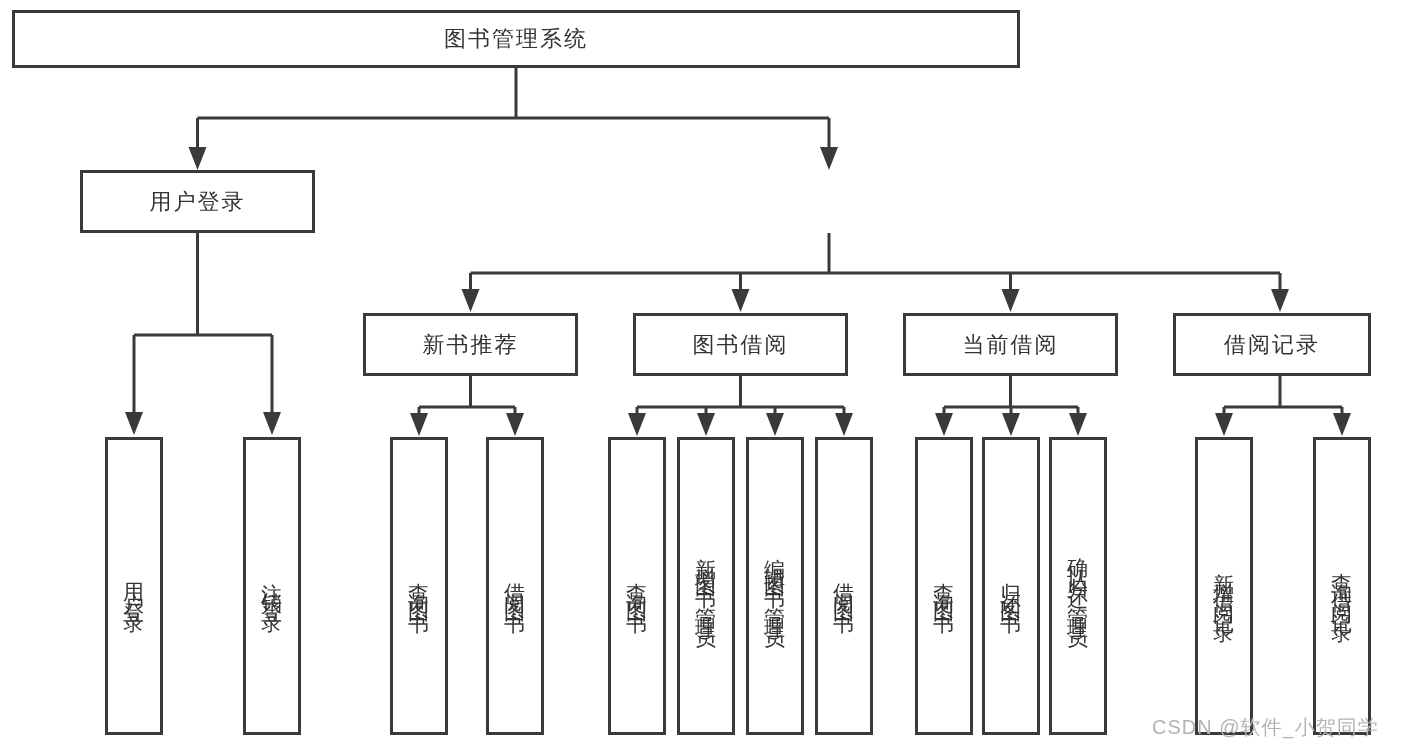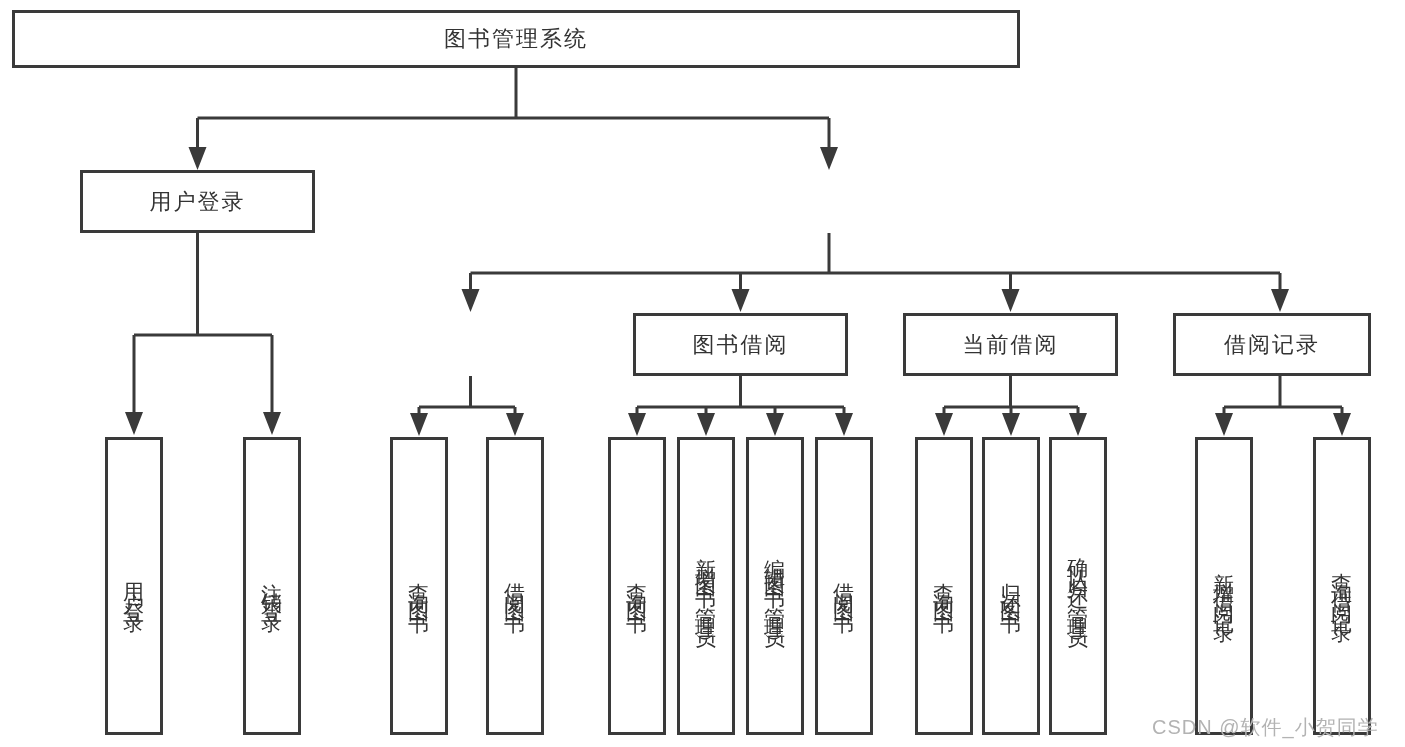--- a/index.html
+++ b/index.html
@@ -75,20 +75,21 @@
     <path class="arrows" d="M935 413 L953 413 L944 436 Z M1002 413 L1020 413 L1011 436 Z M1069 413 L1087 413 L1078 436 Z"></path>
 
     <path class="fan" d="M1280 376 V407 M1224 407 H1342 M1224 407 V414 M1342 407 V414"></path>
     <path class="arrows" d="M1215 413 L1233 413 L1224 436 Z M1333 413 L1351 413 L1342 436 Z"></path>
   </svg>
 
   <div class="box hbox" style="left:12px;top:10px;width:1008px;height:58px;">图书管理系统</div>
 
   <div class="box hbox" style="left:80px;top:170px;width:235px;height:63px;">用户登录</div>
 
+  <div class="box hbox" style="left:363px;top:313px;width:215px;height:63px;">新书推荐</div>
   <div class="box hbox" style="left:903px;top:313px;width:215px;height:63px;">当前借阅</div>
   <div class="box hbox" style="left:633px;top:313px;width:215px;height:63px;">图书借阅</div>
   <div class="box hbox" style="left:1173px;top:313px;width:198px;height:63px;">借阅记录</div>
 
   <div class="box vbox" style="left:105px;top:437px;width:58px;height:298px;">用户登录</div>
   <div class="box vbox" style="left:243px;top:437px;width:58px;height:298px;">注销登录</div>
 
   <div class="box vbox" style="left:390px;top:437px;width:58px;height:298px;">查询图书</div>
   <div class="box vbox" style="left:486px;top:437px;width:58px;height:298px;">借阅图书</div>
 

